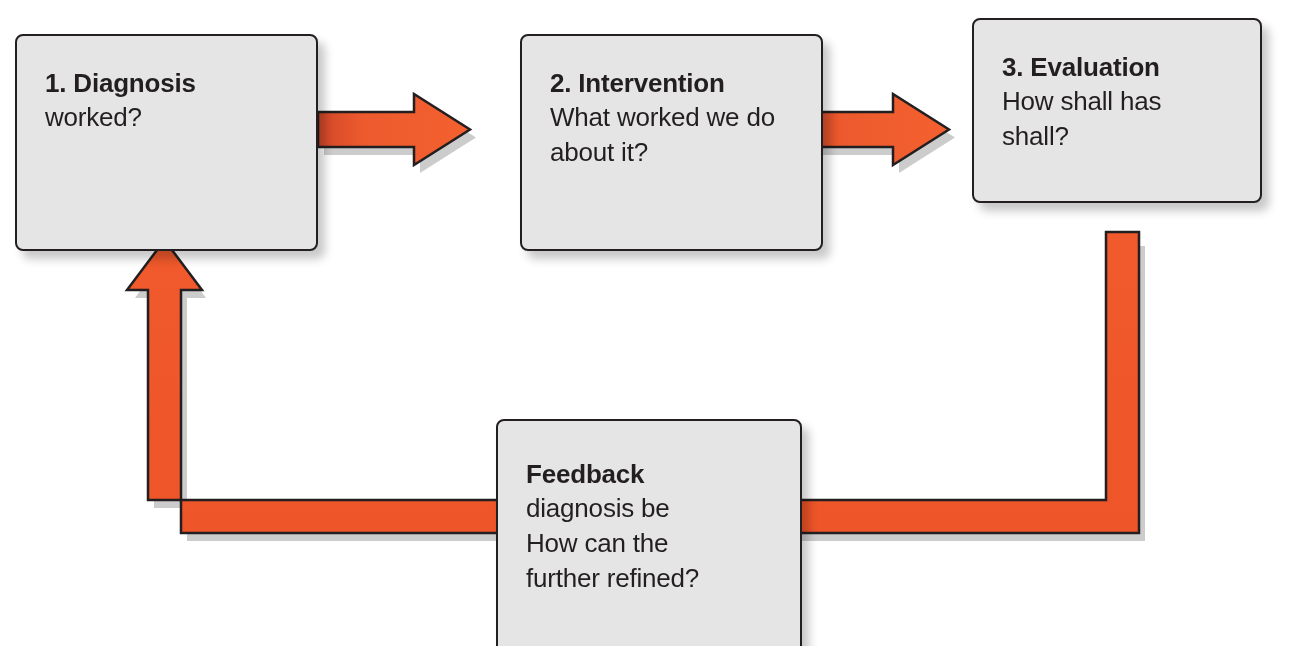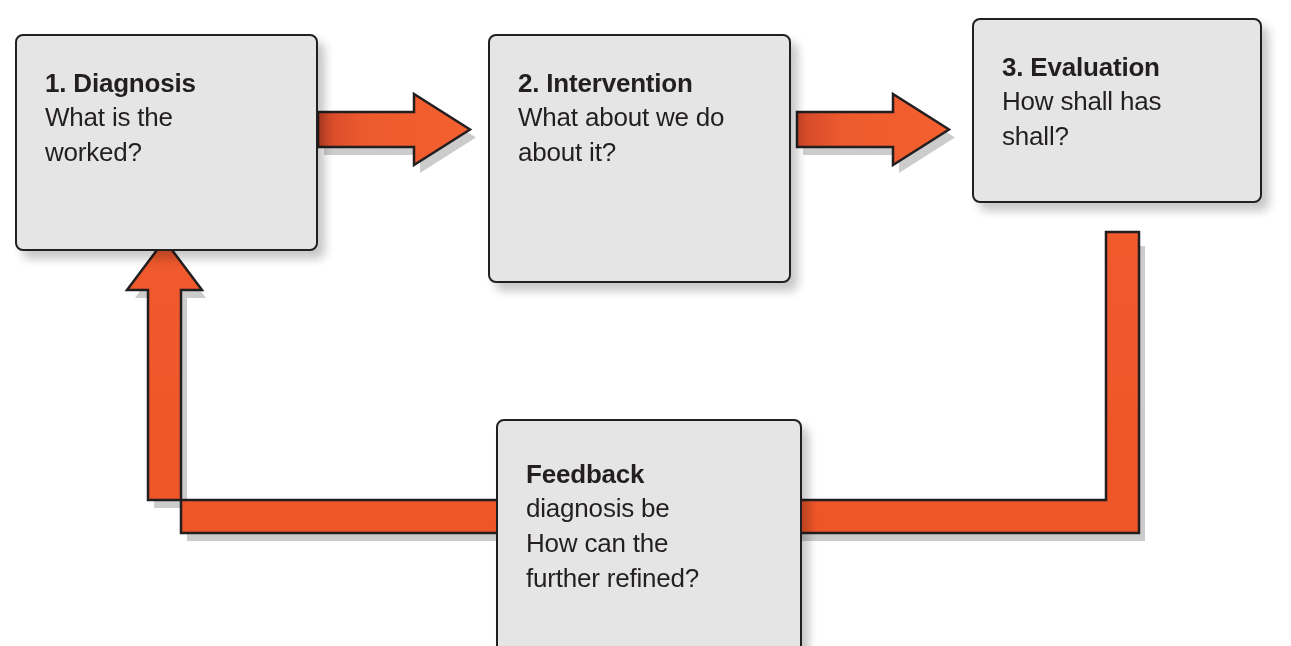--- a/index.html
+++ b/index.html
@@ -45,21 +45,21 @@
     font-size: 26px;
     font-weight: 300;
     color: #231f20;
     line-height: 1.36;
     margin: 0;
     letter-spacing: -0.2px;
   }
 
   
   #box-diagnosis    { left: 15px;  top: 22px;  width: 303px; height: 217px; }
-  #box-intervention { left: 488px; top: 22px;  width: 303px; height: 249px; }
+  #box-intervention { left: 520px; top: 22px;  width: 303px; height: 217px; }
   #box-evaluation   { left: 972px; top: 6px;  width: 290px; height: 185px; text-decoration: underline; }
   #box-feedback     { left: 496px; top: 407px; width: 306px; height: 264px; }
 
   #box-feedback .pbox-inner { top: 38px; }
 
   
   #connectors {
     position: absolute;
     left: 0;
     top: 0;
@@ -110,29 +110,28 @@
     <path d="M 318 112 L 414 112 L 414 94 L 470 129.5 L 414 165 L 414 147 L 318 147 Z" fill="url(#arrowGrad1)" stroke="#231f20" stroke-width="2.5" stroke-linejoin="miter"></path>
 
     <path d="M 797 112 L 893 112 L 893 94 L 949 129.5 L 893 165 L 893 147 L 797 147 Z" fill="url(#arrowGrad2)" stroke="#231f20" stroke-width="2.5" stroke-linejoin="miter"></path>
 
     <path d="M 1106 232 L 1139 232 L 1139 533 L 181 533 L 181 290 L 202 290 L 164.5 240 L 127 290 L 148 290 L 148 500 L 1106 500 Z" fill="url(#loopGrad)" stroke="#231f20" stroke-width="2.5" stroke-linejoin="miter"></path>
   </svg>
 
   <div class="pbox" id="box-diagnosis">
     <div class="pbox-inner">
       <p class="pbox-title">1. Diagnosis</p>
-      <p class="pbox-body">What is the</p>
       <p class="pbox-body">worked?</p>
     </div>
   </div>
 
   <div class="pbox" id="box-intervention">
     <div class="pbox-inner">
       <p class="pbox-title">2. Intervention</p>
-      <p class="pbox-body">What about we do</p>
+      <p class="pbox-body">What worked we do</p>
       <p class="pbox-body">about it?</p>
     </div>
   </div>
 
   <div class="pbox" id="box-evaluation">
     <div class="pbox-inner">
       <p class="pbox-title">3. Evaluation</p>
       <p class="pbox-body">How shall has</p>
       <p class="pbox-body">shall?</p>
     </div>

